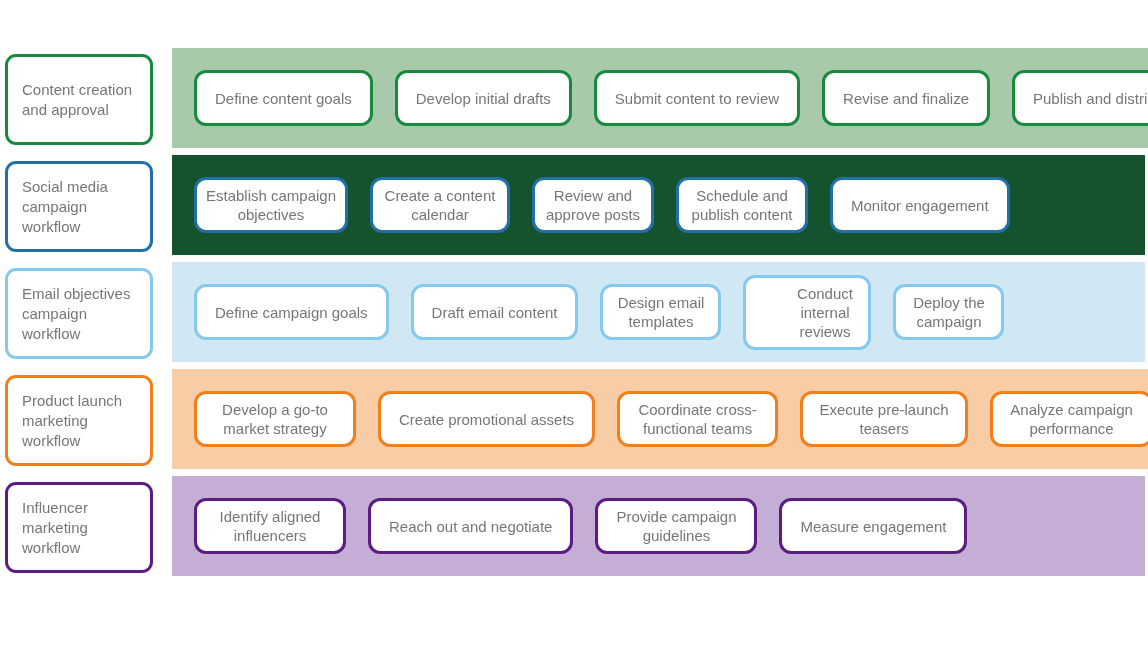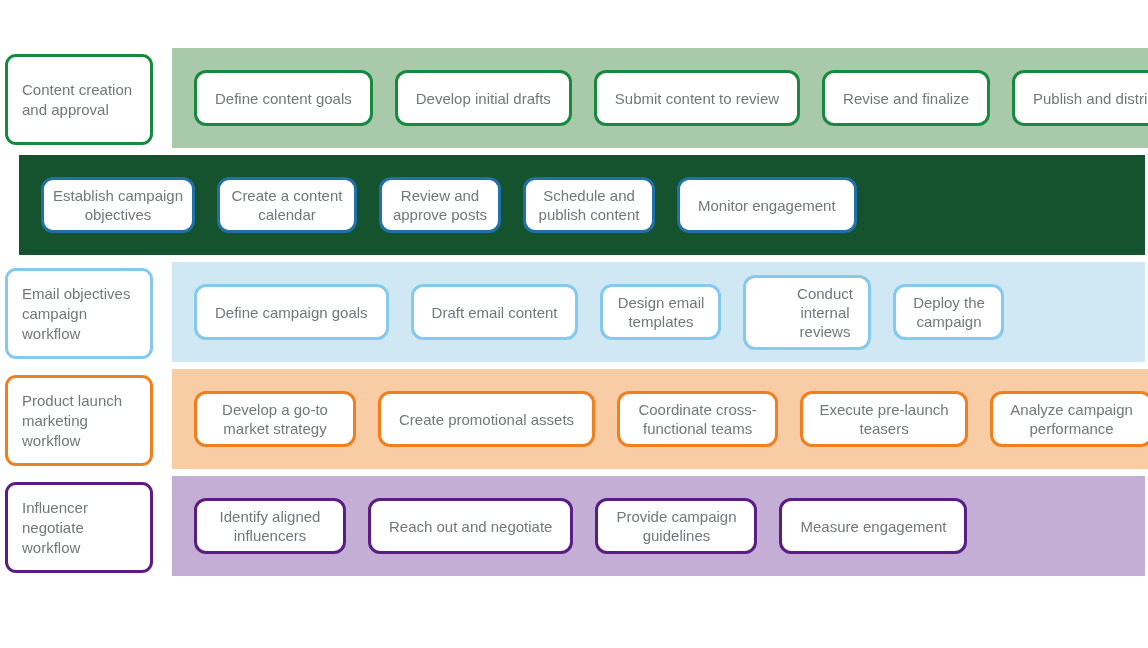--- a/index.html
+++ b/index.html
@@ -102,20 +102,23 @@
         <div class="step" style="border-color: rgb(23, 138, 62);">
           <span>Revise and finalize</span>
         </div>
         <div class="step" style="border-color: rgb(23, 138, 62);">
           <span>Publish and distribute</span>
         </div>
       </div>
   </div>
 
   <div class="lane">
+    <div class="lane-label" style="border-color: rgb(33, 112, 167);">
+      <span>Social media campaign workflow</span>
+    </div>
     <div class="lane-band" style="background: #14532d;">
         <div class="step" style="border-color: rgb(33, 112, 167);">
           <span>Establish campaign objectives</span>
         </div>
         <div class="step" style="border-color: rgb(33, 112, 167);">
           <span>Create a content calendar</span>
         </div>
         <div class="step" style="border-color: rgb(33, 112, 167);">
           <span>Review and approve posts</span>
         </div>
@@ -169,21 +172,21 @@
           <span>Execute pre-launch teasers</span>
         </div>
         <div class="step" style="border-color: rgb(241, 127, 30);">
           <span>Analyze campaign performance</span>
         </div>
       </div>
   </div>
 
   <div class="lane">
     <div class="lane-label" style="border-color: rgb(91, 28, 131);">
-      <span>Influencer negotiate workflow</span>
+      <span>Influencer marketing workflow</span>
     </div>
     <div class="lane-band" style="background: rgb(196, 174, 213);">
         <div class="step" style="border-color: rgb(91, 28, 131);">
           <span>Identify aligned influencers</span>
         </div>
         <div class="step" style="border-color: rgb(91, 28, 131);">
           <span>Reach out and negotiate</span>
         </div>
         <div class="step" style="border-color: rgb(91, 28, 131);">
           <span>Provide campaign guidelines</span>

